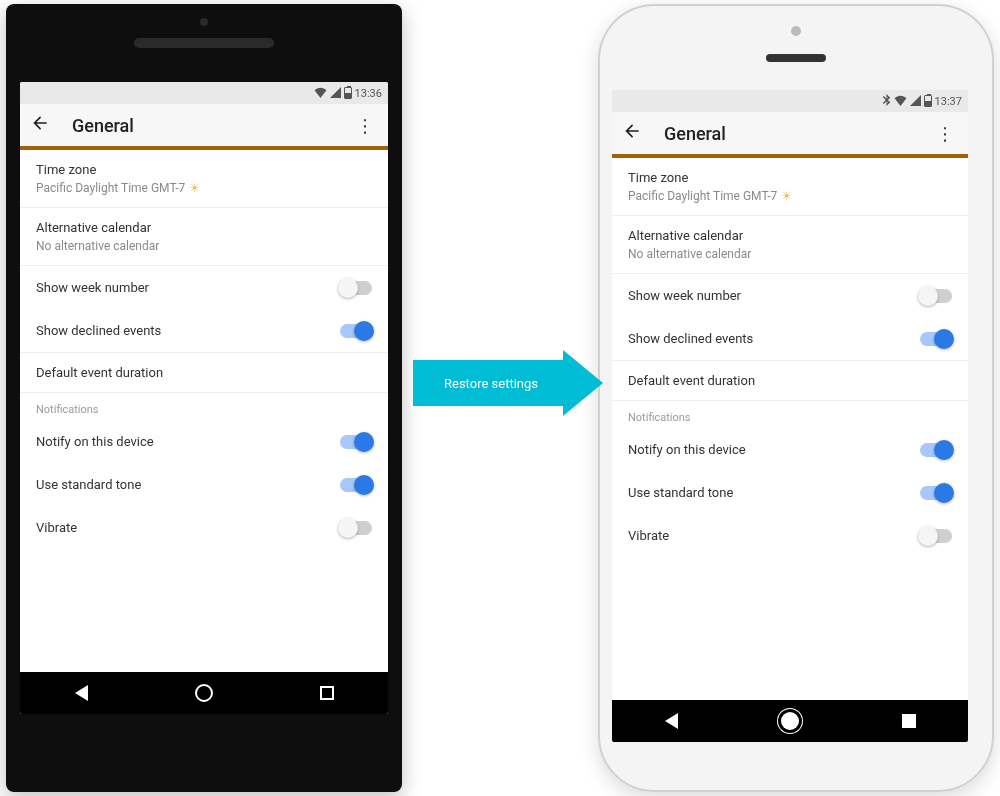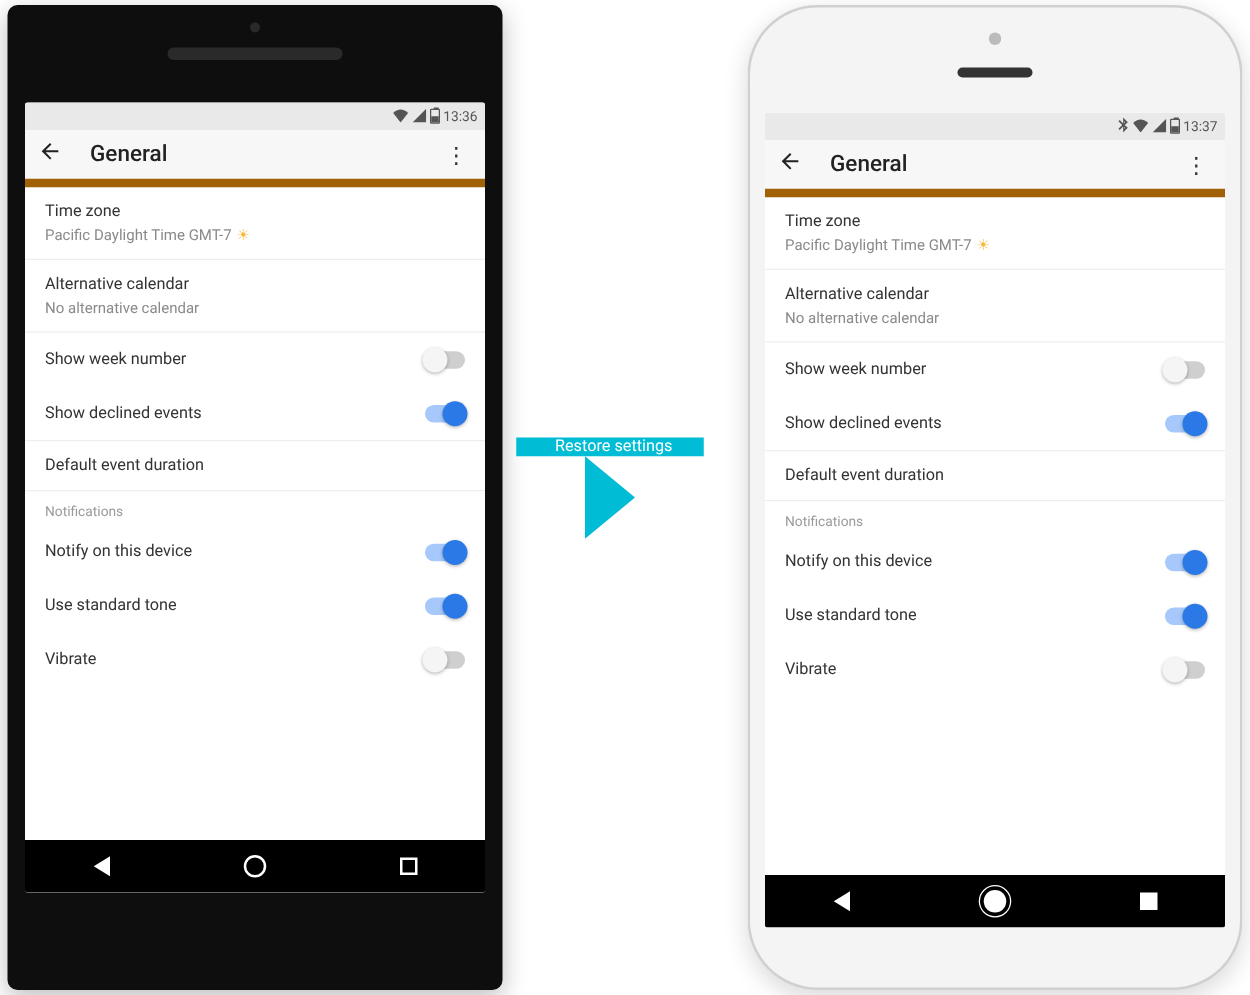--- a/index.html
+++ b/index.html
@@ -20,21 +20,21 @@
   }
   .phone.left {
     top: 4px; left: 6px;
     width: 396px; height: 788px;
     padding: 78px 14px 78px 14px;
     border-radius: 8px;
   }
   .phone.right {
     top: 4px; right: 6px;
     width: 396px; height: 788px;
-    padding: 86px 14px 50px 14px;
+    padding: 86px 26px 50px 14px;
     border-radius: 56px;
     background: #f4f4f4;
     box-shadow: inset 0 0 0 2px #d0d0d0, 0 6px 20px rgba(0,0,0,.15);
   }
   
   .phone.left::before {
     content:"";
     position:absolute; top:34px; left:50%; transform:translateX(-50%);
     width:140px; height:10px; border-radius:10px; background:#2a2a2a;
   }
@@ -75,21 +75,21 @@
     width:8px; height:12px; border:1px solid #555; border-radius:1px;
     position:relative;
   }
   .battery::before{content:"";position:absolute;top:-2px;left:2px;width:4px;height:2px;background:#555;}
   .battery::after{content:"";position:absolute;bottom:0;left:0;right:0;height:55%;background:#555;}
 
   
   .appbar {
     height:46px; display:flex; align-items:center;
     padding:0 10px;
-    border-bottom:7px solid #a16207;
+    border-bottom:4px solid #a16207;
     background:#f7f7f7;
   }
   .back-btn { width:28px; font-size:20px; font-weight:600; color:#222; cursor:pointer;}
   .appbar-title { font-size:18px; font-weight:500; color:#222; margin-left:14px; flex:1;}
   .overflow { font-size:18px; color:#333; padding:0 4px; cursor:pointer;}
 
   
   .content { flex:1; overflow:hidden; background:#fff;}
   .row { padding:12px 16px; font-size:13px; color:#333;}
   .row .label { font-size:13px; color:#333;}
@@ -117,21 +117,21 @@
   .circ-o { width:18px;height:18px;border:2px solid #fff;border-radius:50%;}
   .circ-f { width:18px;height:18px;background:#fff;border-radius:50%; box-shadow:0 0 0 3px #000, 0 0 0 4px #fff;}
   .sq-o { width:14px;height:14px;border:2px solid #fff;}
   .sq-f { width:14px;height:14px;background:#fff;}
 
   
   .arrow {
     position:absolute;
     top:350px; left:413px;
     height:66px;
-    display:flex; align-items:center;flex-direction:column;
+    display:flex; align-items:center;
   }
   .arrow-body {
     height:46px; width:150px;
     background:#00bcd4;
     color:#fff; font-size:13px;
     display:flex; align-items:center; justify-content:center;
     padding-left:6px;
   }
   .arrow-head {
     width:0;height:0;

